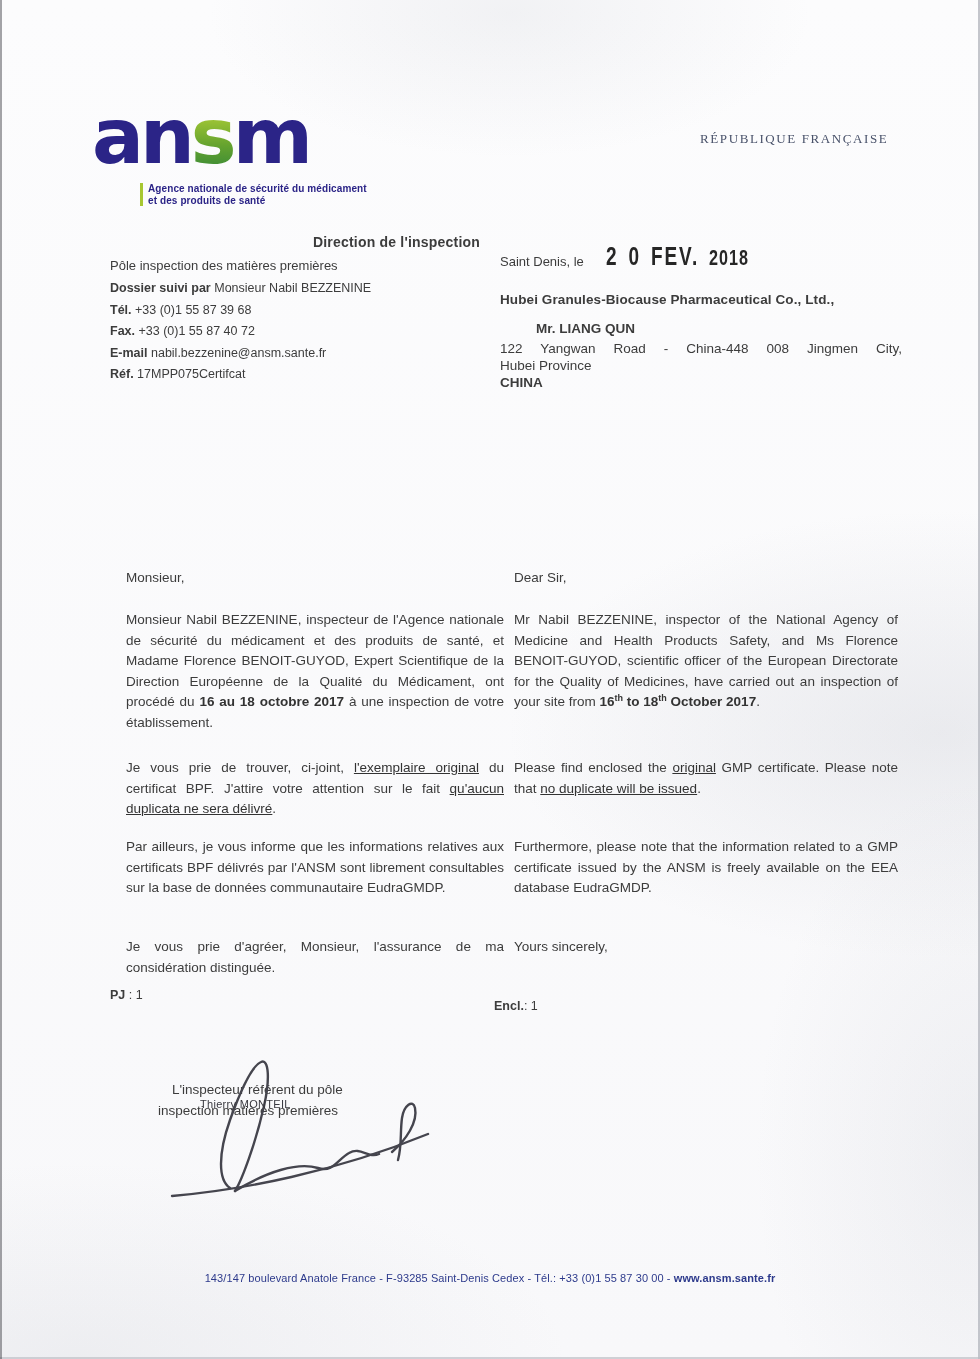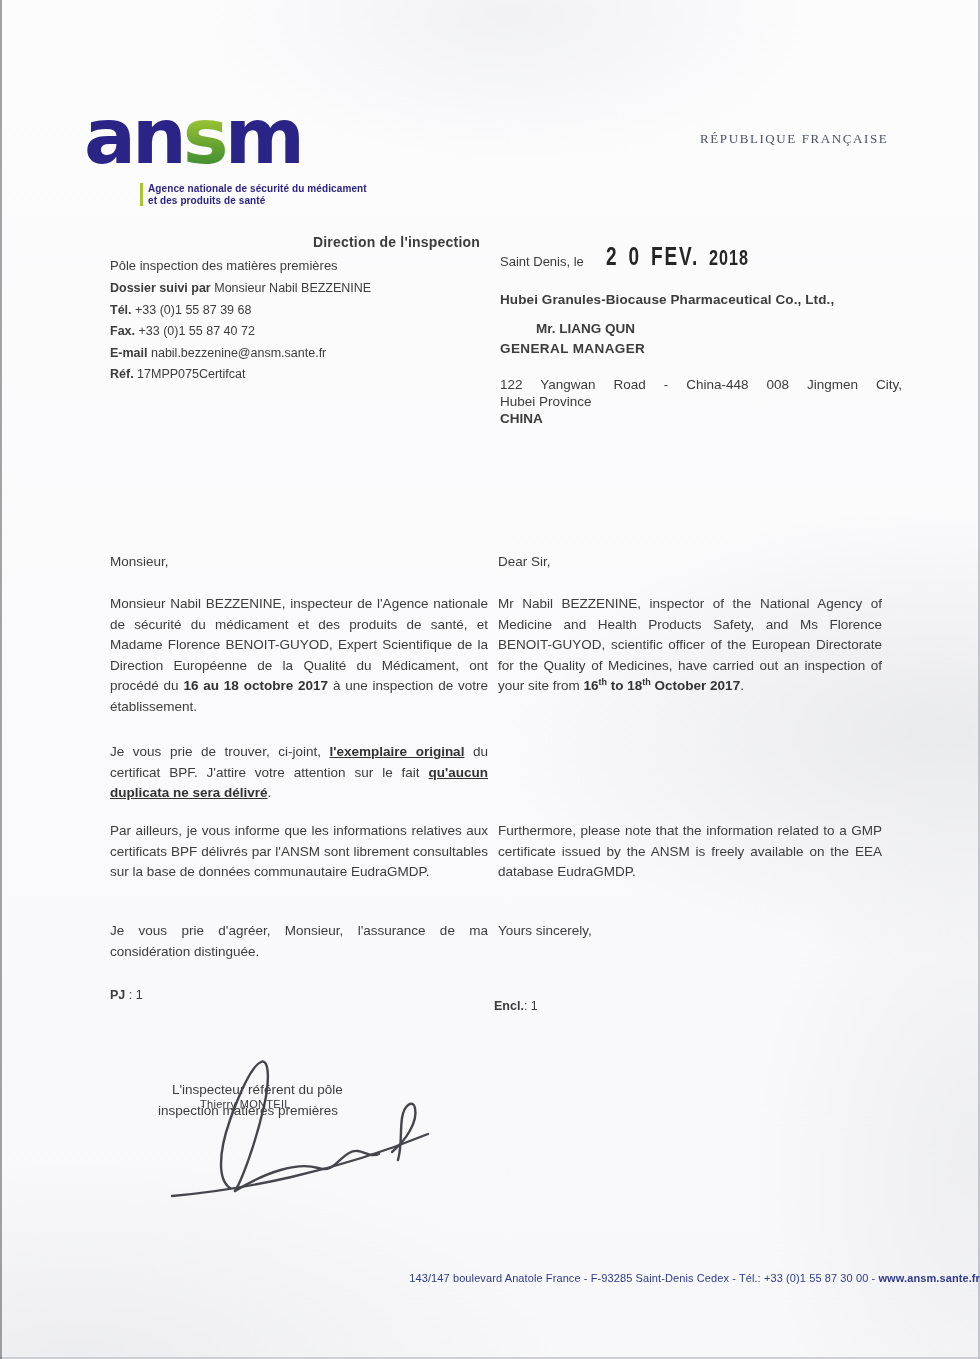--- a/index.html
+++ b/index.html
@@ -22,21 +22,21 @@
       inset 2px 0 0 rgba(55,55,62,0.45),
       inset -2px 0 0 rgba(186,188,195,0.85),
       inset 0 -2px 0 rgba(196,198,204,0.8);
     overflow: hidden;
   }
 
   .abs { position: absolute; }
 
   
   .wordmark {
-    left: 84px; top: 98px;
+    left: 92px; top: 98px;
     font-family: "DejaVu Sans", sans-serif;
     font-weight: 700;
     font-size: 77px;
     line-height: 1;
     letter-spacing: -4px;
     color: #2b2487;
   }
   .wordmark .s-green {
     background: linear-gradient(#b9d437 15%, #65a32f 60%, #2f8438 95%);
     -webkit-background-clip: text;
@@ -88,44 +88,44 @@
   .recipient .company { font-weight: 700; margin-bottom: 14px; letter-spacing: 0.1px; }
   .recipient .name { font-weight: 700; margin-bottom: 5px; padding-left: 36px; }
   .recipient .title { font-weight: 700; margin-bottom: 21px; letter-spacing: 0.4px; }
   .recipient .addr1 { text-align: justify; text-align-last: justify; margin-bottom: 2px; }
   .recipient .addr2 { margin-bottom: 2px; }
   .recipient .addr3 { font-weight: 700; }
 
   
   .para {
     position: absolute;
-    margin: 0;
+    margin: 16px;
     font-size: 13.5px;
     line-height: 20.6px;
     text-align: justify;
   }
   .col-fr { left: 110px; width: 378px; }
   .col-en { left: 498px; width: 384px; }
   .salut { text-align: left; }
   .b { font-weight: 700; color: #333; }
-  .bu { font-weight: 700; color: #333; text-decoration: underline; }
+  .bu { font-weight: 400; color: #333; text-decoration: underline; }
   sup { font-size: 9px; vertical-align: super; line-height: 0; }
 
   .encl-line { position: absolute; font-size: 12.5px; }
 
   
   .sig-text1 { left: 172px; top: 1082px; font-size: 13.5px; }
   .sig-text2 { left: 158px; top: 1103px; font-size: 13.5px; }
   .sig-name  { left: 200px; top: 1098px; font-size: 11px; letter-spacing: 0.3px; color: #38383f; }
   .sig-svg   { left: 130px; top: 1058px; pointer-events: none; }
 
   
   .footer {
     left: 0; right: 0; top: 1272px;
-    text-align: right;
+    text-align: center;
     font-size: 11px;
     color: #2d3a8c;
     letter-spacing: 0.1px;
   }
   .footer .site { font-weight: 700; }
 </style>
 </head>
 <body>
 
 <div id="paper">
@@ -151,35 +151,35 @@
     <div class="line"><span class="lbl">Réf.</span><span> 17MPP075Certifcat</span></div>
   </div>
 
   <div class="abs dateline">
     <span>Saint Denis, le</span><span class="stamp"><span>2 0 FEV.</span> <span class="yr">2018</span></span>
   </div>
 
   <div class="abs recipient">
     <div class="company">Hubei Granules-Biocause Pharmaceutical Co., Ltd.,</div>
     <div class="name">Mr. LIANG QUN</div>
-    <div class="title">GENERAL MANAGER</div>
     <div class="addr1">122 Yangwan Road - China-448 008 Jingmen City,</div>
     <div class="addr2">Hubei Province</div>
     <div class="addr3">CHINA</div>
   </div>
 
   <p class="para col-fr salut" style="top:552px">Monsieur,</p>
   <p class="para col-fr" style="top:594px"><span>Monsieur Nabil BEZZENINE, inspecteur de l'Agence nationale de sécurité du médicament et des produits de santé, et Madame Florence BENOIT-GUYOD, Expert Scientifique de la Direction Européenne de la Qualité du Médicament, ont procédé du </span><span class="b">16 au 18 octobre 2017</span><span> à une inspection de votre établissement.</span></p>
   <p class="para col-fr" style="top:742px"><span>Je vous prie de trouver, ci-joint, </span><span class="bu">l'exemplaire original</span><span> du certificat BPF. J'attire votre attention sur le fait </span><span class="bu">qu'aucun duplicata ne sera délivré</span><span>.</span></p>
   <p class="para col-fr" style="top:821px">Par ailleurs, je vous informe que les informations relatives aux certificats BPF délivrés par l'ANSM sont librement consultables sur la base de données communautaire EudraGMDP.</p>
   <p class="para col-fr" style="top:921px">Je vous prie d'agréer, Monsieur, l'assurance de ma considération distinguée.</p>
   <div class="encl-line" style="left:110px; top:988px"><span class="lbl">PJ</span><span> : 1</span></div>
 
   <p class="para col-en salut" style="top:552px">Dear Sir,</p>
   <p class="para col-en" style="top:594px"><span>Mr Nabil BEZZENINE, inspector of the National Agency of Medicine and Health Products Safety, and Ms Florence BENOIT-GUYOD, scientific officer of the European Directorate for the Quality of Medicines, have carried out an inspection of your site from </span><span class="b"><span>16</span><sup>th</sup><span> to </span><span>18</span><sup>th</sup><span> October 2017</span></span><span>.</span></p>
+  <p class="para col-en" style="top:742px"><span>Please find enclosed the </span><span class="bu">original</span><span> GMP certificate. Please note that </span><span class="bu">no duplicate will be issued</span><span>.</span></p>
   <p class="para col-en" style="top:821px">Furthermore, please note that the information related to a GMP certificate issued by the ANSM is freely available on the EEA database EudraGMDP.</p>
   <p class="para col-en salut" style="top:921px">Yours sincerely,</p>
   <div class="encl-line" style="left:494px; top:999px"><span class="lbl">Encl.</span><span>: 1</span></div>
 
   <div class="abs sig-text1">L'inspecteur référent du pôle</div>
   <div class="abs sig-text2">inspection matières premières</div>
   <svg class="abs sig-svg" width="310" height="140" viewBox="0 0 310 140">
     <g fill="none" stroke="#45454e" stroke-width="2.4" stroke-linecap="round">
       <path d="M 100 130 C 88 122, 88 96, 100 62 C 110 34, 122 8, 131 4 C 139 0, 140 22, 134 48 C 126 84, 112 122, 105 133"></path>
       <path d="M 105 133 C 138 113, 168 104, 188 110 C 203 115, 208 101, 219 95 C 231 88, 238 101, 249 96"></path>

